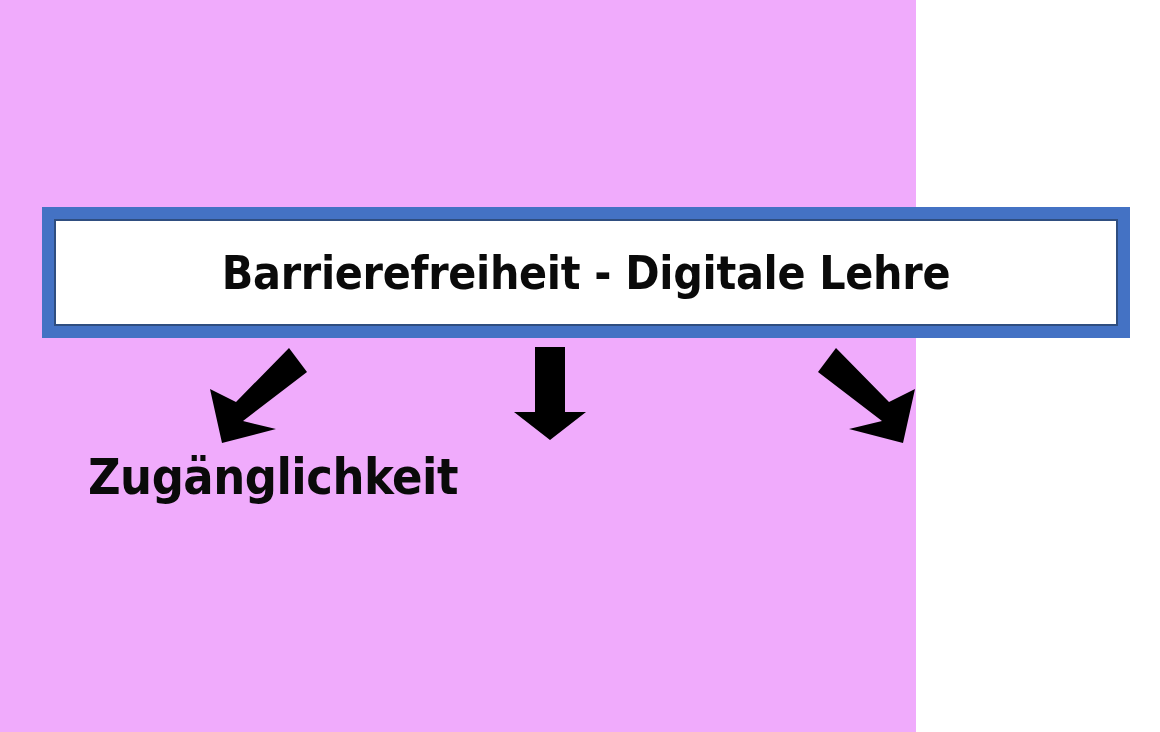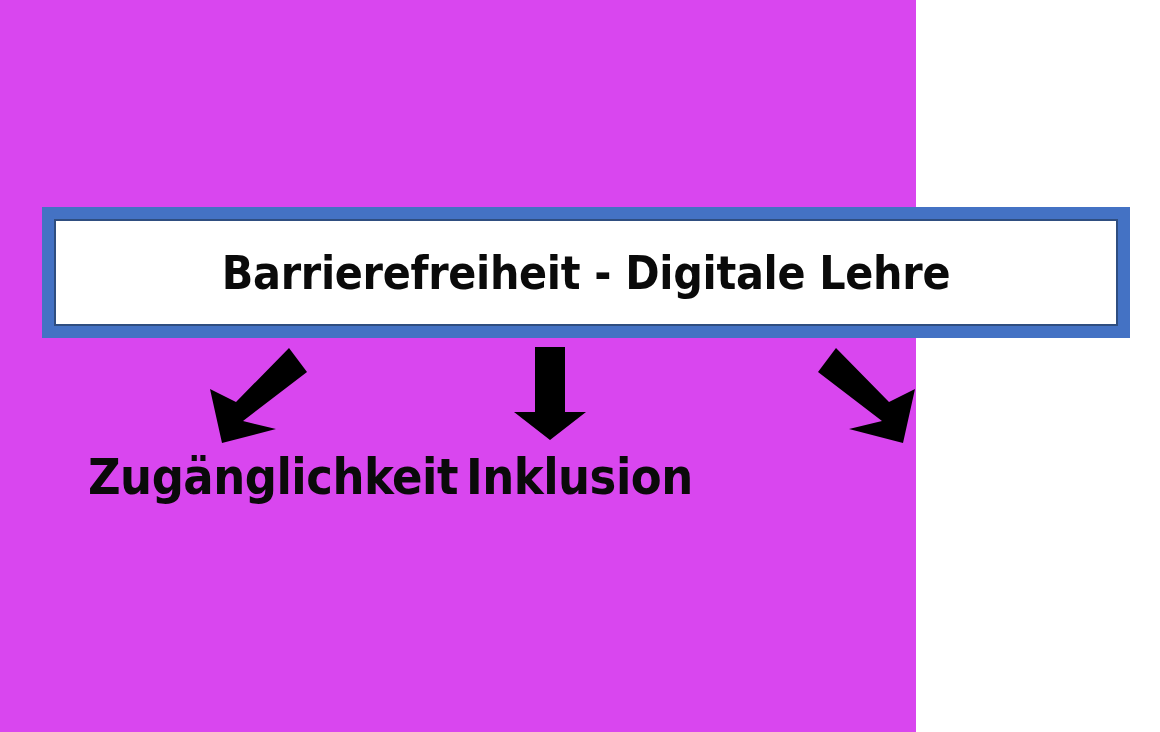--- a/index.html
+++ b/index.html
@@ -10,21 +10,21 @@
     width: 1160px;
     height: 732px;
     background: #ffffff;
     font-family: "Liberation Sans", sans-serif;
     overflow: hidden;
   }
   #canvas {
     position: relative;
     width: 916px;
     height: 732px;
-    background: #d946ef;
+    background: #f0abfc;
   }
 
   
   #root-box {
     position: absolute;
     left: 42px;
     top: 207px;
     width: 1088px;
     height: 131px;
     background: #4472c4;
@@ -92,16 +92,15 @@
 
     <polygon fill="#000000" points="289,348 307,372 243,421 276,429 222,443 210,389 236,402"></polygon>
 
     <polygon fill="#000000" points="535,347 565,347 565,412 586,412 550,440 514,412 535,412"></polygon>
 
     <polygon fill="#000000" points="836,348 818,372 882,421 849,429 903,443 915,389 889,402"></polygon>
   </svg>
 
   <span class="leaf-label" id="leaf-0">Zugänglichkeit</span>
 
-  <span class="leaf-label" id="leaf-1">Inklusion</span>
 
 
 </div>
 
 </body></html>

